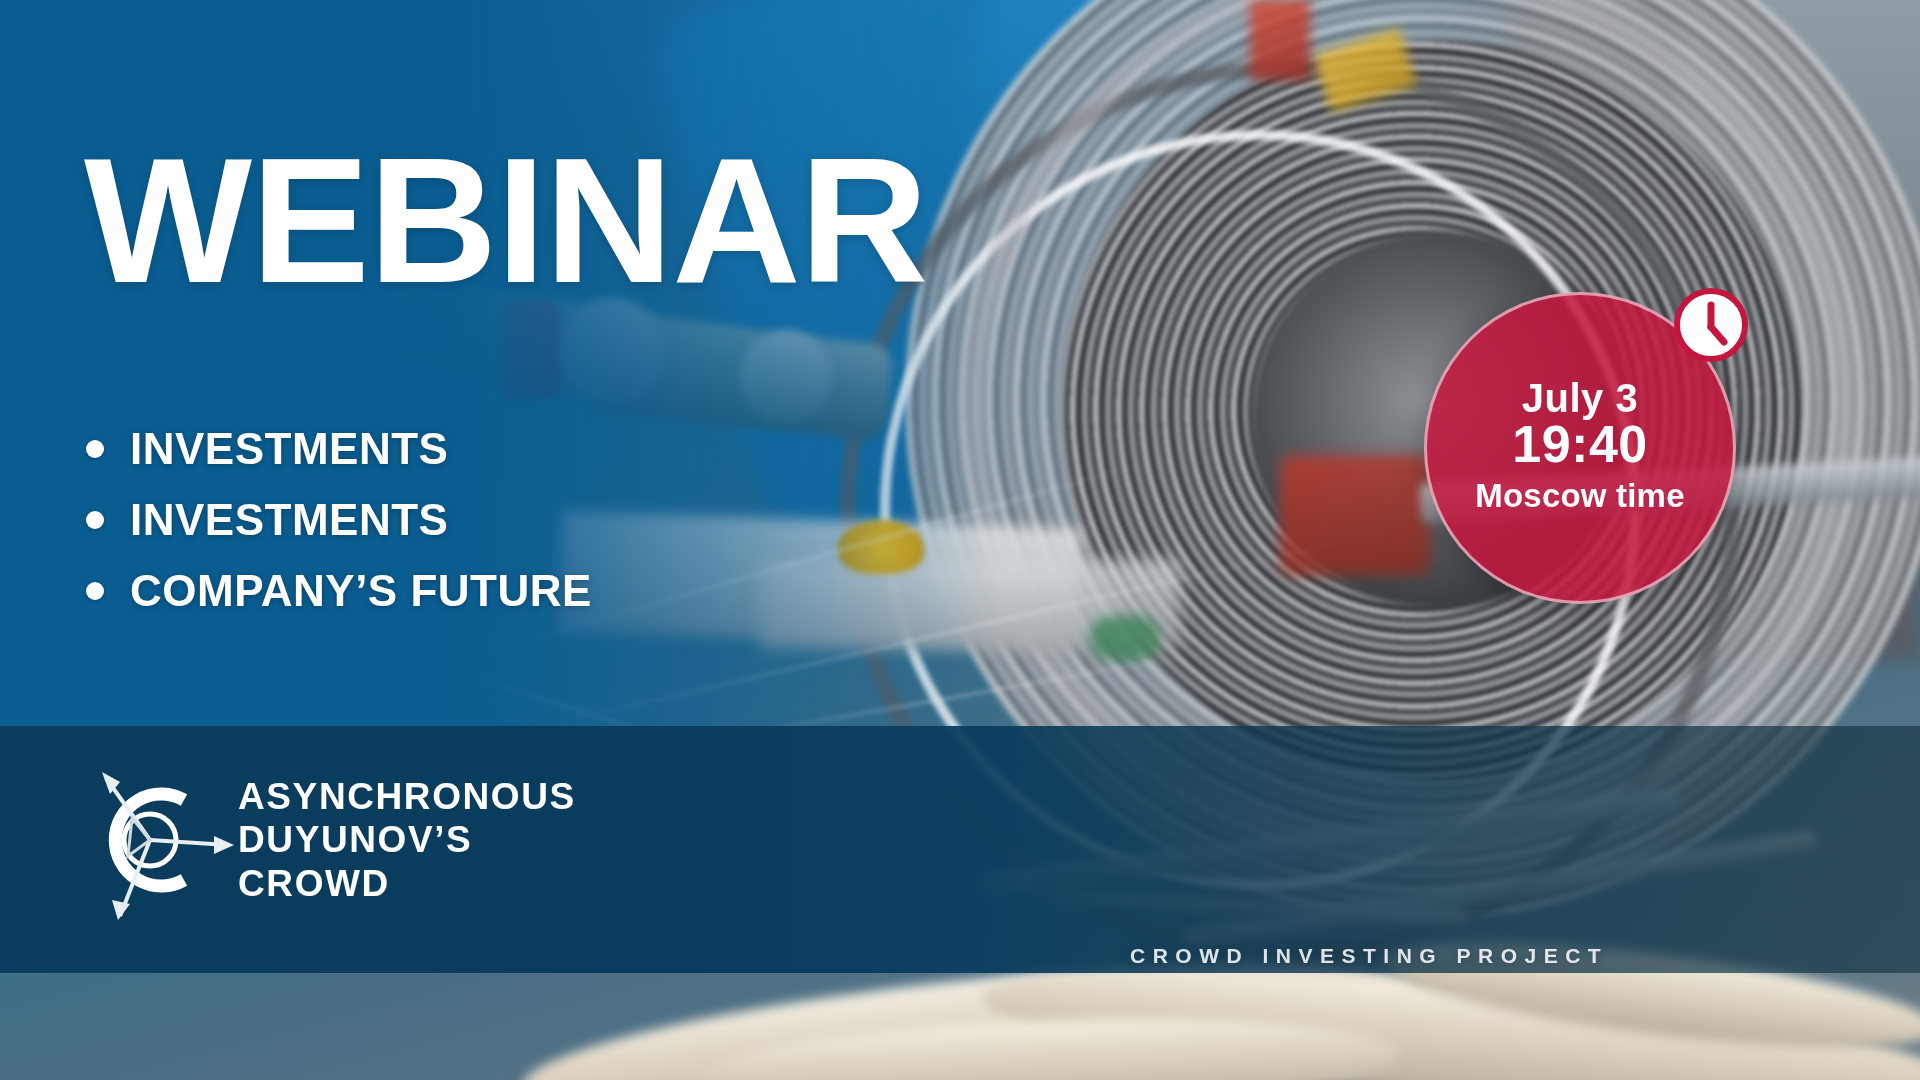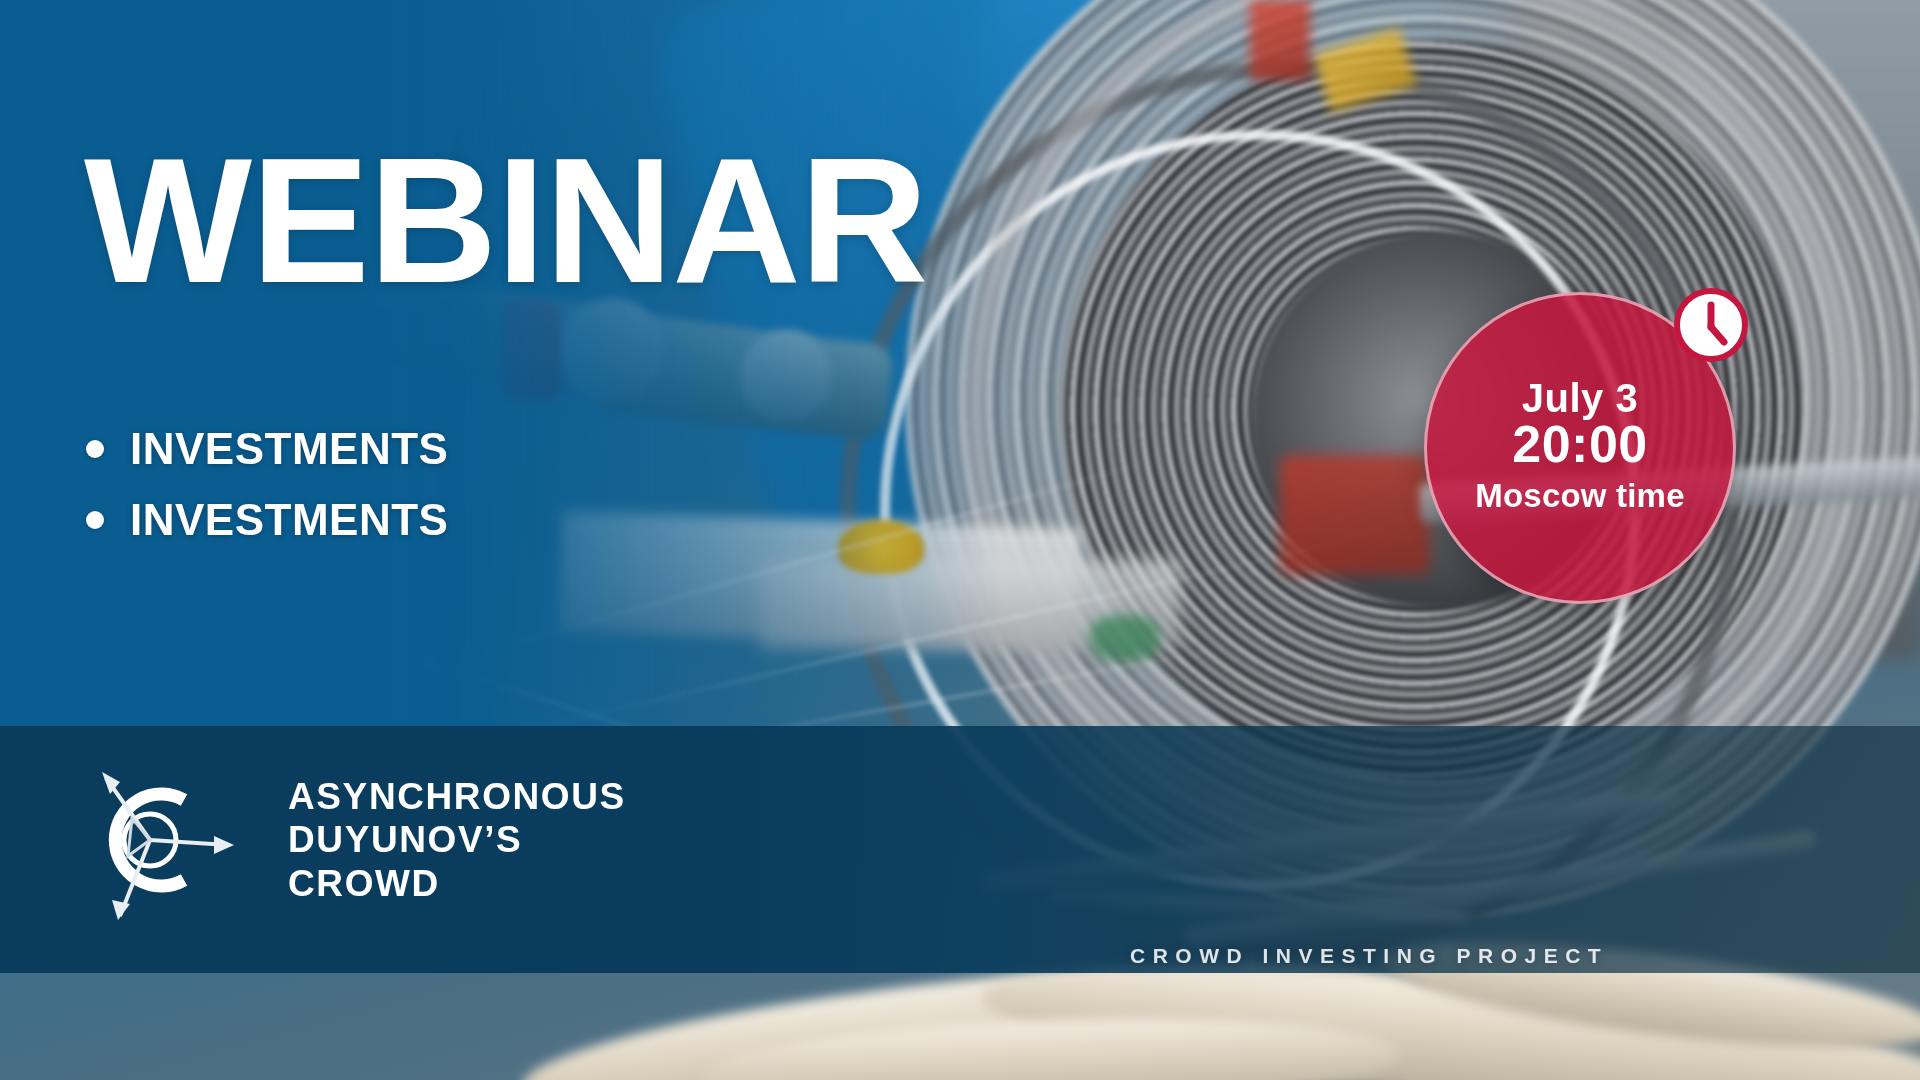--- a/index.html
+++ b/index.html
@@ -274,21 +274,20 @@
     width:74px; height:74px;
   }
 
   
   .logo-block {
     position:absolute; left:88px; top:760px;
     display:flex; align-items:center;
   }
   .logo-mark { width:150px; height:160px; flex:0 0 auto; }
   .logo-text {
-    margin-left:50px;
     color:#ffffff;
     font-size:37px; font-weight:700;
     line-height:1.17;
     letter-spacing:1.6px;
   }
   .logo-text div { white-space:nowrap; }
 
   
   .tagline {
     position:absolute; left:1130px; top:944px;
@@ -361,26 +360,30 @@
 
     <ul class="bullets">
       <li class="bullet">
         <span class="dot"></span>
         <span class="btext">INVESTMENTS</span>
       </li>
       <li class="bullet">
         <span class="dot"></span>
         <span class="btext">INVESTMENTS</span>
       </li>
+      <li class="bullet">
+        <span class="dot"></span>
+        <span class="btext">COMPANY’S FUTURE</span>
+      </li>
     </ul>
 
     <div class="badge-wrap">
       <div class="badge-circle">
         <div class="badge-date">July 3</div>
-        <div class="badge-time">20:00</div>
+        <div class="badge-time">19:40</div>
         <div class="badge-zone">Moscow time</div>
       </div>
       <svg class="clock-icon" viewBox="0 0 74 74">
         <circle cx="37" cy="37" r="34" fill="#ffffff" stroke="#c4163e" stroke-width="6"></circle>
         <path d="M37 17 L37 39" stroke="#c4163e" stroke-width="7" stroke-linecap="round" fill="none"></path>
         <path d="M37 39 L50 54" stroke="#c4163e" stroke-width="7" stroke-linecap="round" fill="none"></path>
       </svg>
     </div>
 
     <div class="logo-block">

